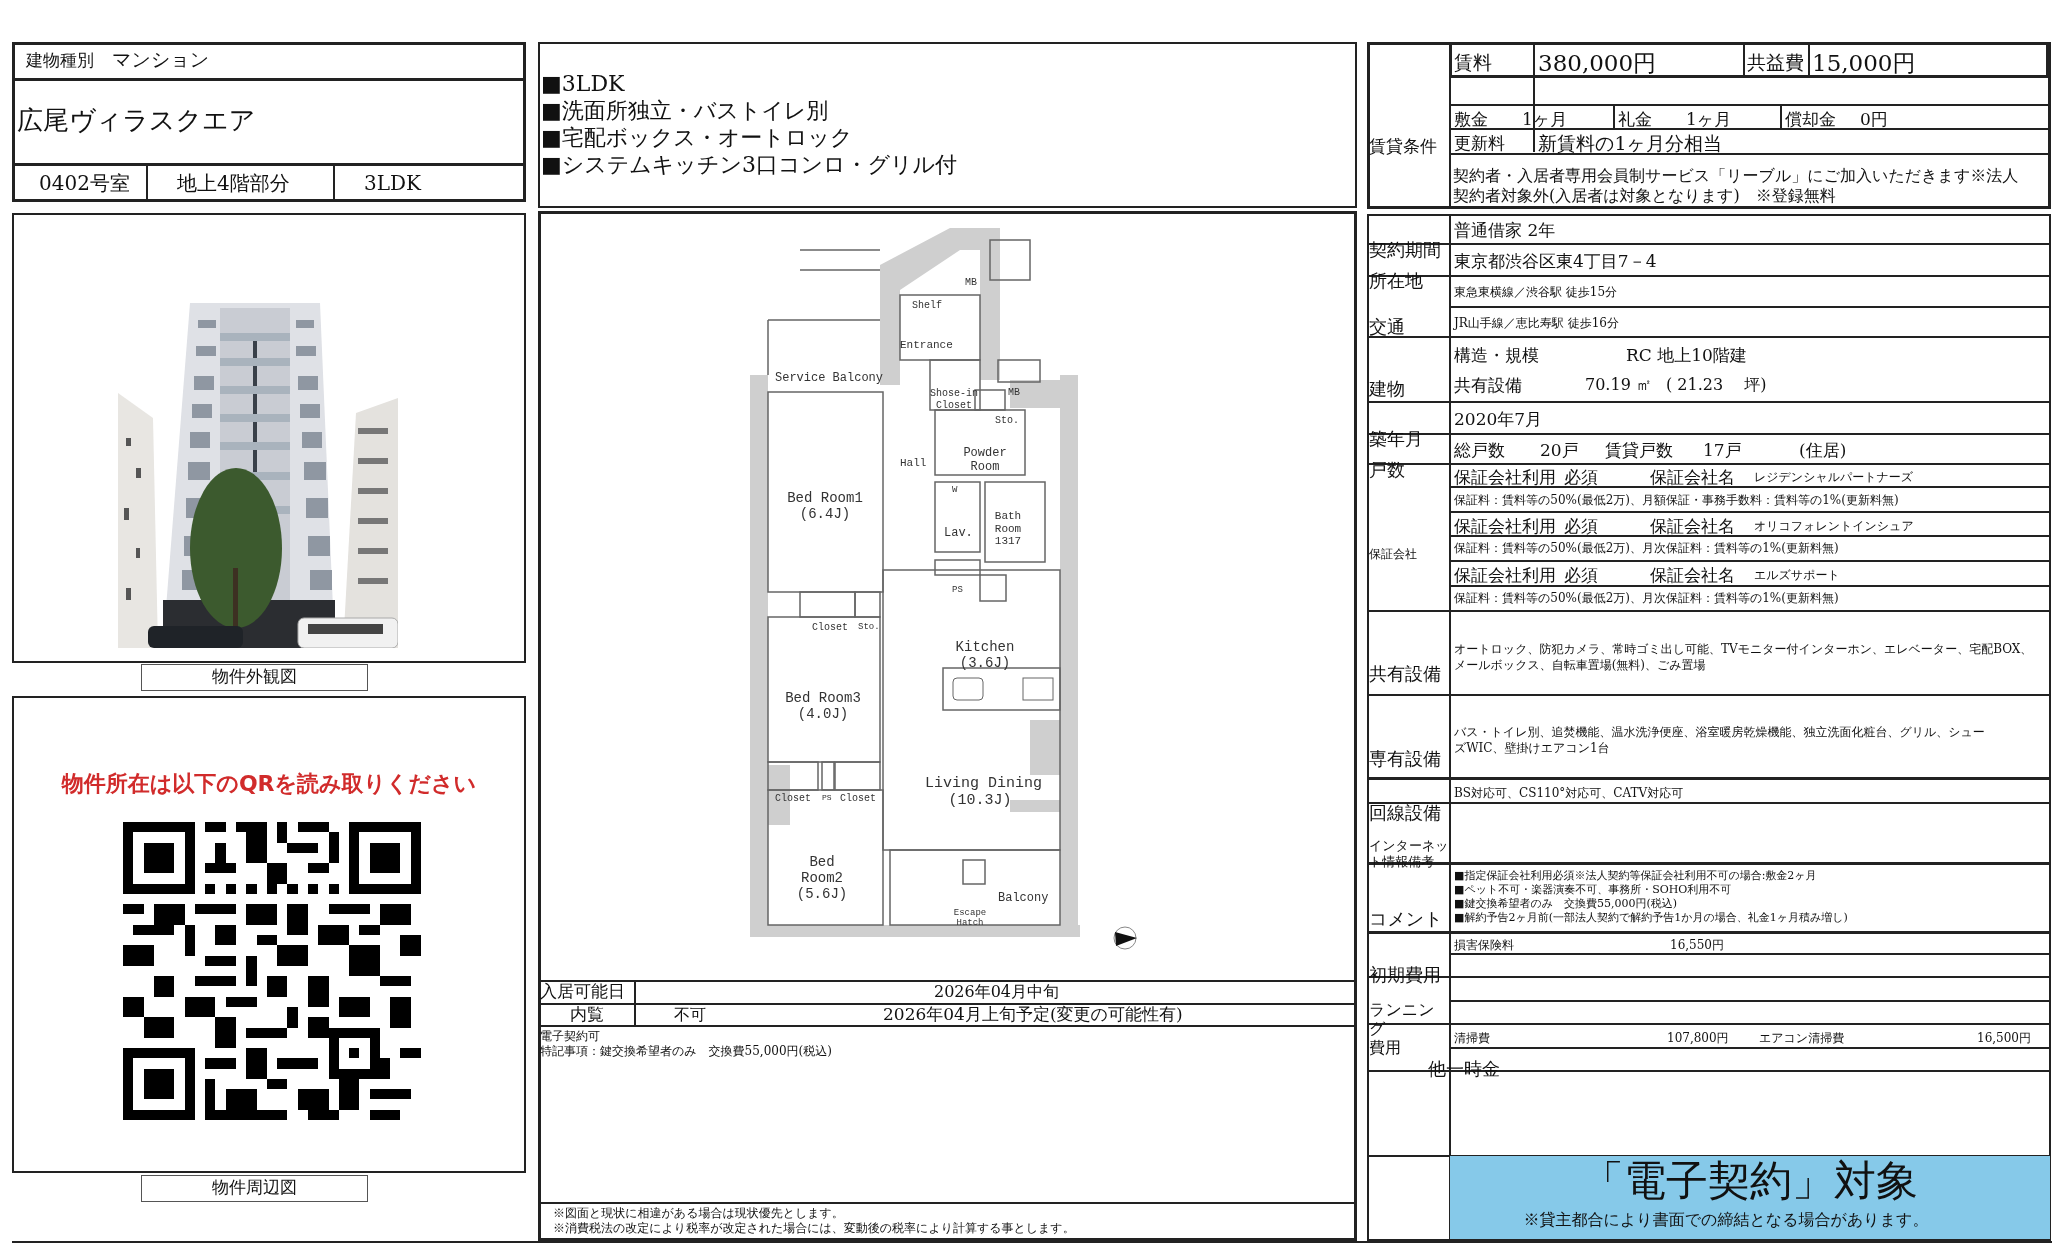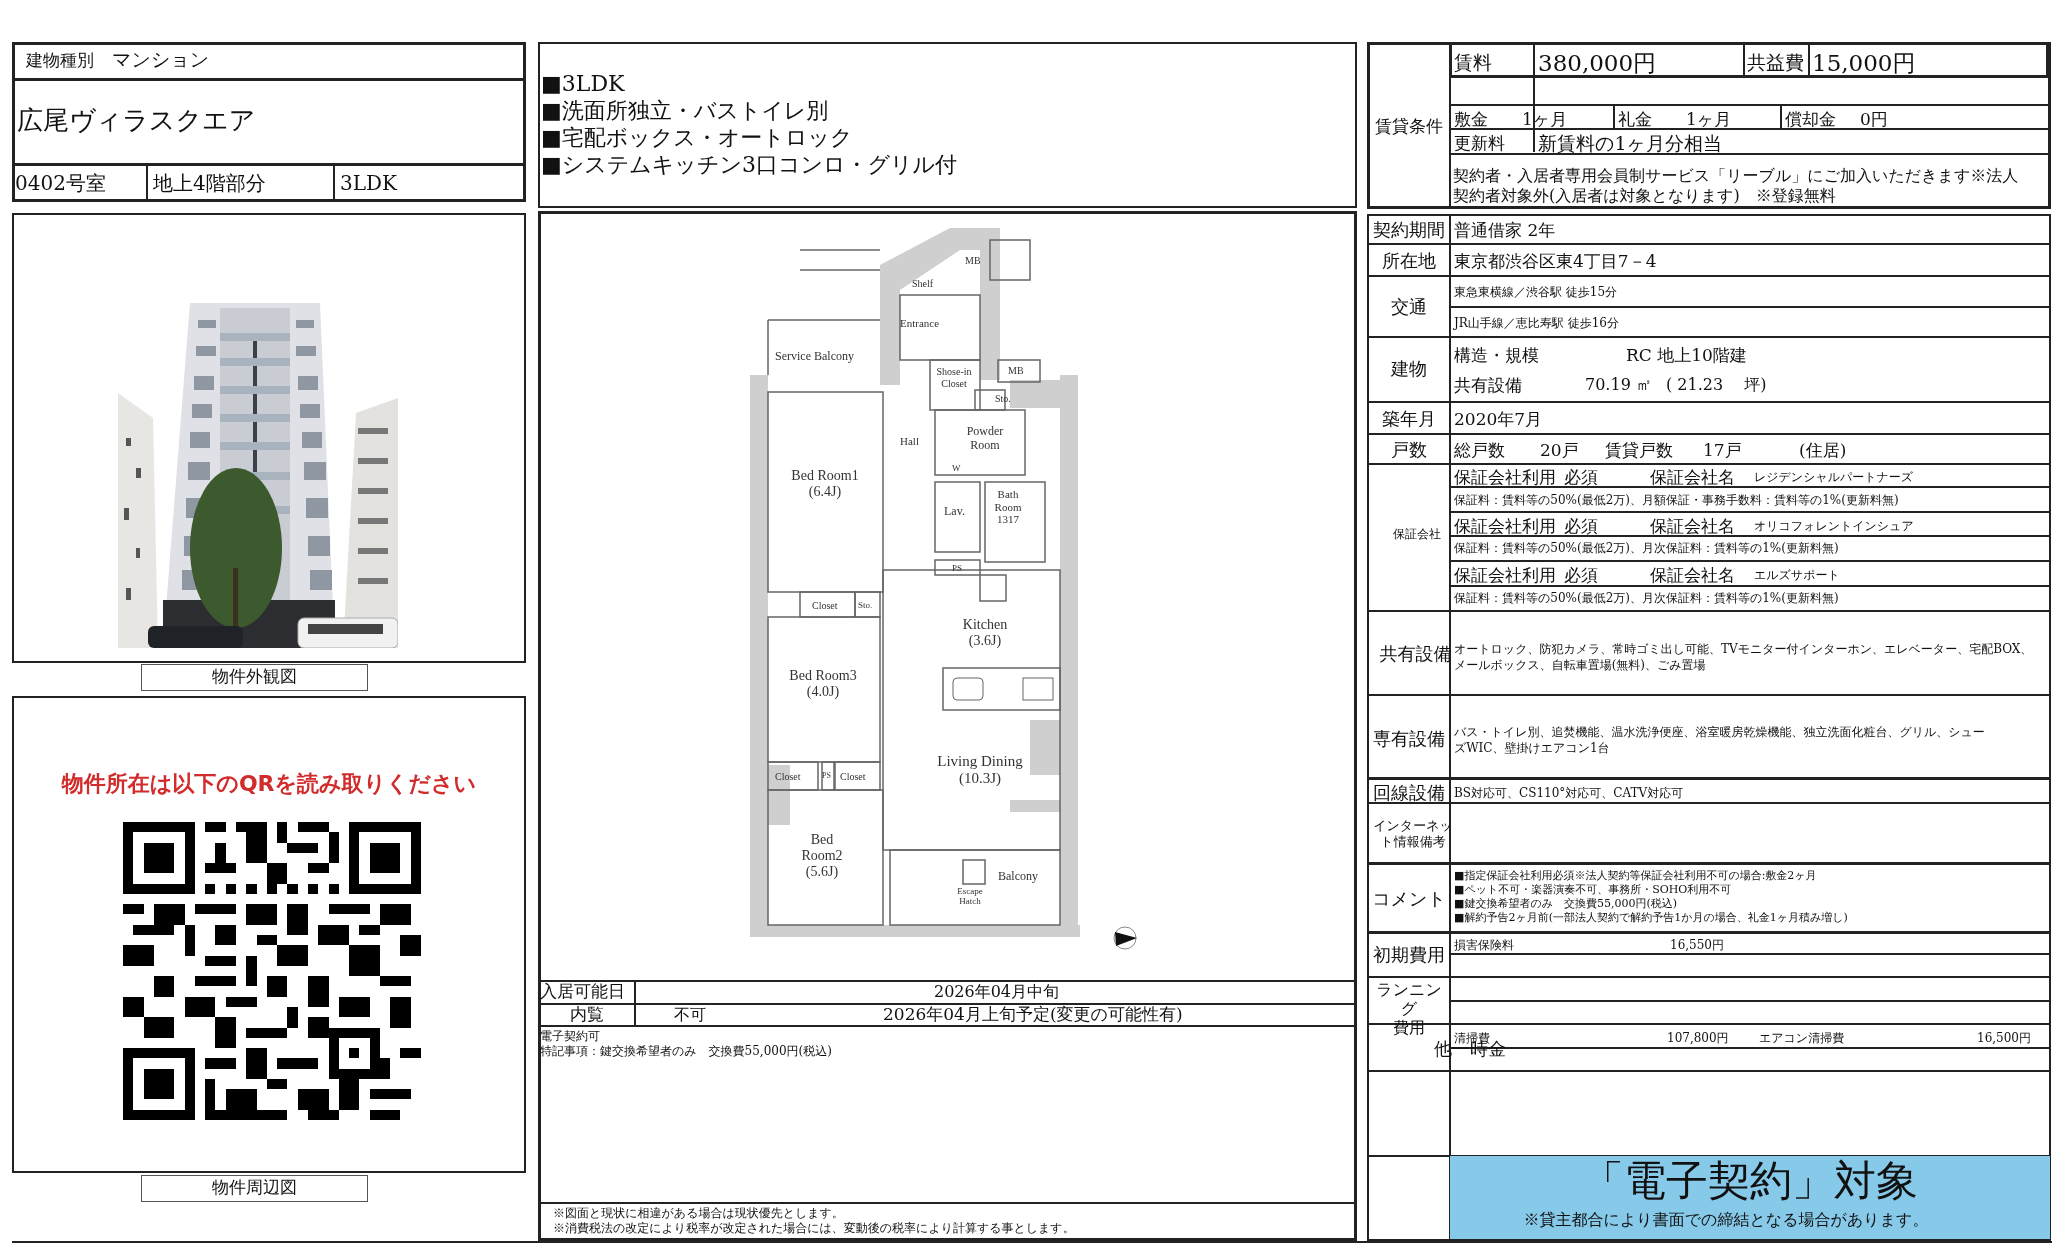--- a/index.html
+++ b/index.html
@@ -9,32 +9,32 @@
   .box { position: absolute; border: 2px solid #222; background: #fff; }
   .thick { border-width: 3px; }
   .hline { position: absolute; height: 0; border-top: 2px solid #222; }
   .vline { position: absolute; width: 0; border-left: 2px solid #222; }
   .t { position: absolute; white-space: nowrap; line-height: 1; }
   .center { text-align: center; }
 
   
   .lbl-small { font-size: 17px; }
   .name-big { font-size: 26px; }
-  .row-text { font-size: 20px; }
+  .row-text { font-size: 20px; padding-left: 24px; }
   .caption-box { position: absolute; border: 1.5px solid #555; background: #fff; font-size: 17px; text-align: center; line-height: 22px; }
 
   
   .qr-title { font-family: "DejaVu Sans", "Liberation Sans", sans-serif; font-weight: bold; color: #d12b2b; font-size: 22px; }
 
   
   .feat { font-size: 22px; line-height: 27px; }
-  .fp-label { font-family: Liberation Serif, serif; color: #333; position: absolute; text-align: center; line-height: 1.15; white-space: nowrap; }
+  .fp-label { font-family: Liberation Mono, monospace; color: #333; position: absolute; text-align: center; line-height: 1.15; white-space: nowrap; margin-top: 22px; }
 
   
-  .rlabel { position: absolute; font-size: 17px; text-align: center; line-height: 1.2; }
+  .rlabel { position: absolute; font-size: 17px; text-align: left; line-height: 1.2; margin-top: 20px; }
   .rval { position: absolute; font-size: 17px; white-space: nowrap; }
   .rsmall { position: absolute; font-size: 12px; white-space: nowrap; }
   .blue-panel { position: absolute; background: #86c9e9; }
 </style>
 </head>
 <body>
 
 <div class="box thick" style="left:12px;top:42px;width:514px;height:160px;"></div>
 <div class="hline" style="left:12px;top:78px;width:514px;border-top-width:3px;"></div>
 <div class="hline" style="left:12px;top:163px;width:514px;border-top-width:3px;"></div>

